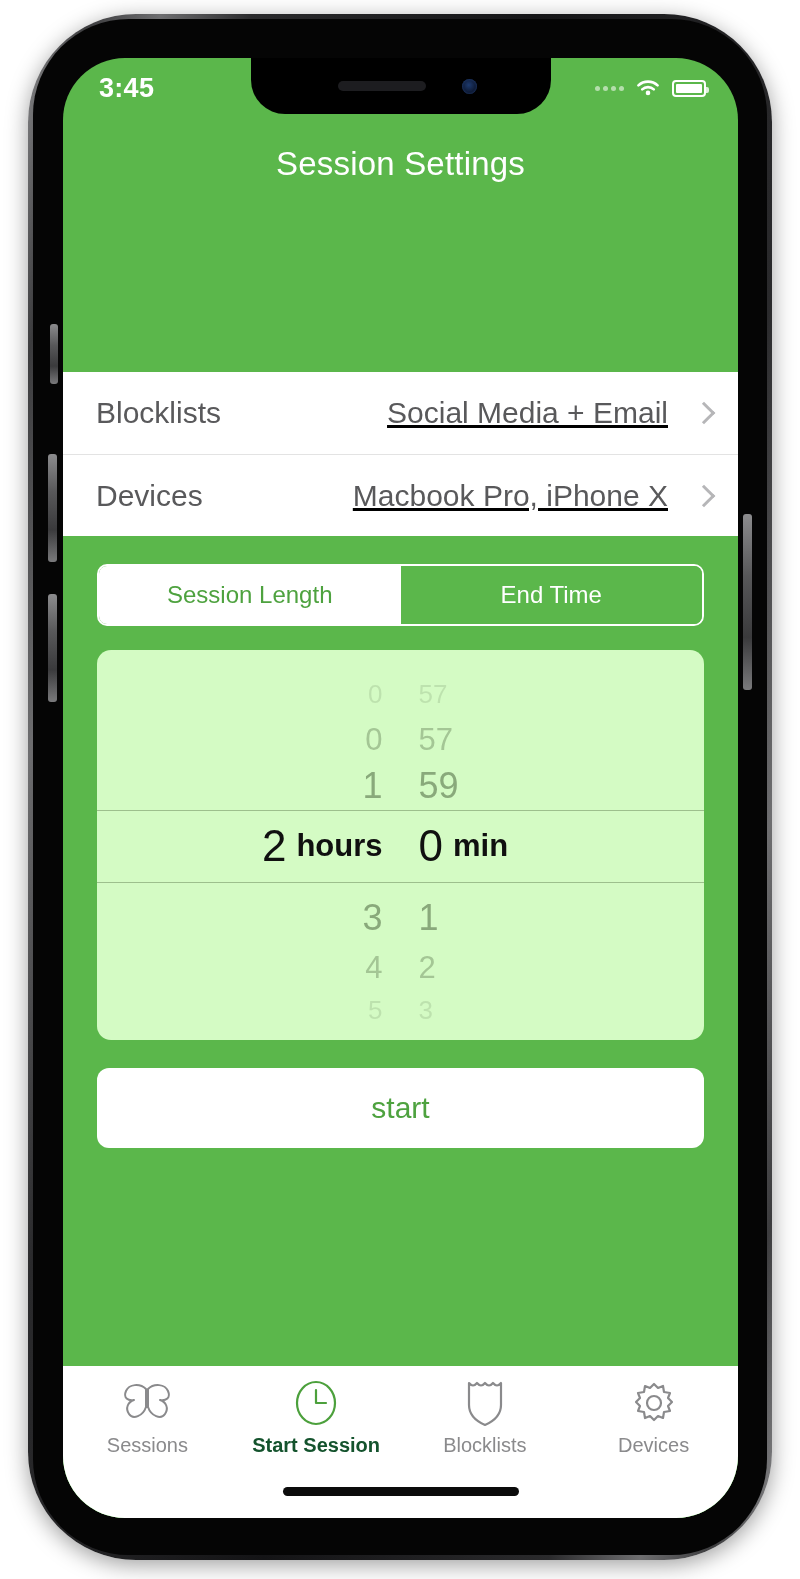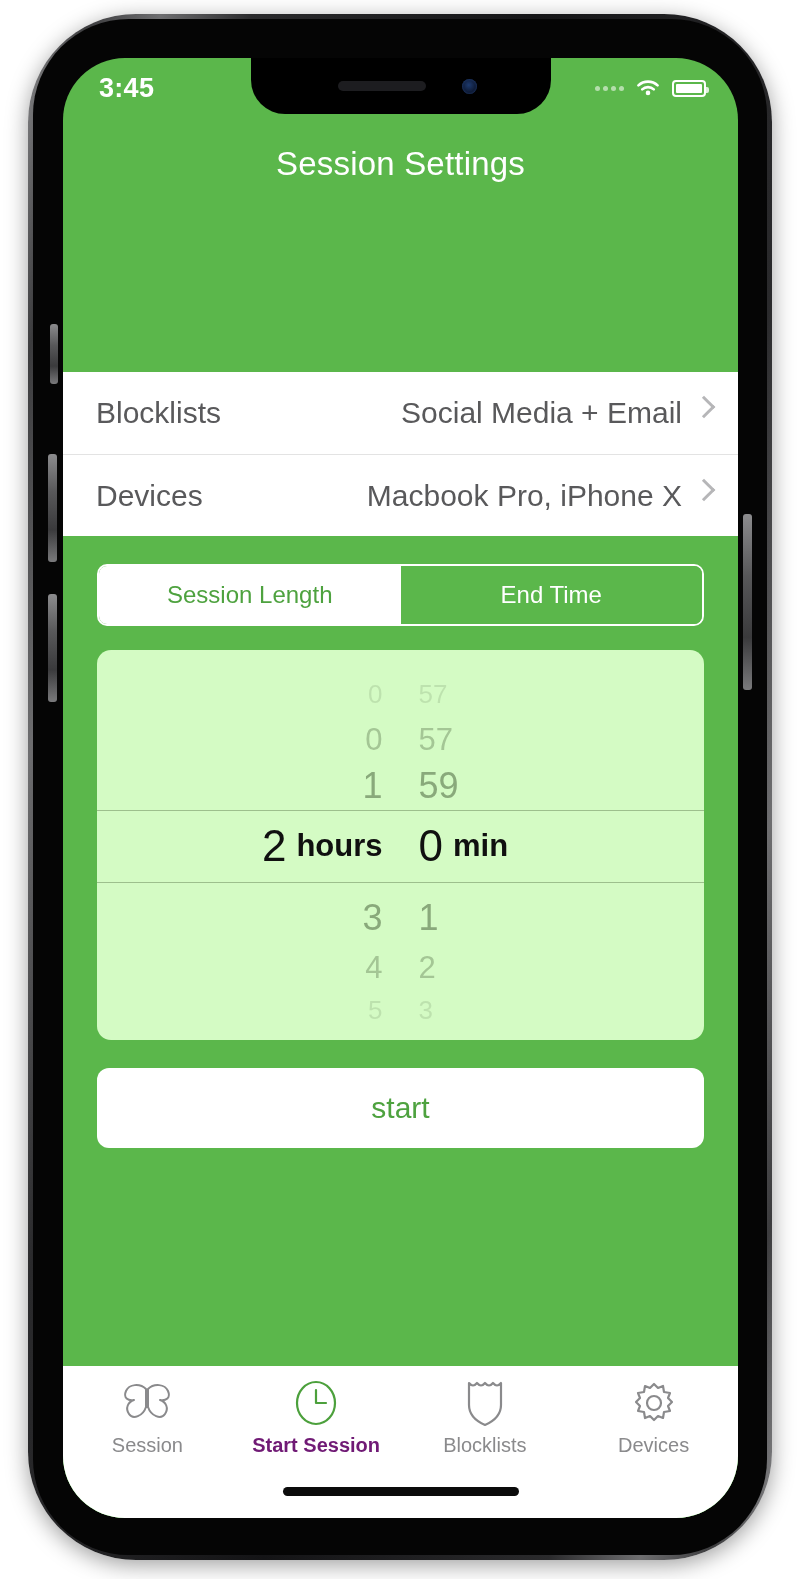--- a/index.html
+++ b/index.html
@@ -193,21 +193,23 @@
     padding: 0 30px 0 33px;
   }
   .list-row + .list-row { border-top: 1px solid #e3e3e3; }
   .row-label {
     color: #59595b;
     font-size: 30px;
     font-weight: 400;
   }
   .row-right {
     display: flex;
-    gap: 14px;
+    align-items: center;
+    gap: 28px;
+    text-decoration: underline;
   }
   .row-value {
     color: #59595b;
     font-size: 30px;
     font-weight: 400;
   }
   .chev {
     width: 12px; height: 22px;
     position: relative;
   }
@@ -324,21 +326,21 @@
   }
   .tab {
     flex: 1;
     display: flex;
     flex-direction: column;
     align-items: center;
     gap: 6px;
   }
   .tab-icon { height: 50px; display: flex; align-items: center; justify-content: center; }
   .tab-label { font-size: 20px; color: #8a8a8c; }
-  .tab.active .tab-label { color: #701a75; font-weight: bold; text-align: right; }
+  .tab.active .tab-label { color: #14532d; font-weight: bold; text-align: right; }
 
   .home-indicator {
     position: absolute;
     left: 50%;
     transform: translateX(-50%);
     bottom: 22px;
     width: 236px;
     height: 9px;
     border-radius: 6px;
     background: #0b0b0b;
@@ -466,21 +468,21 @@
         <div class="tab">
           <div class="tab-icon">
             <svg width="52" height="40" viewBox="0 0 52 40">
               <g fill="none" stroke="#8a8a8c" stroke-width="2" stroke-linejoin="round">
                 <path d="M25 6 C19 0, 8 1, 5 8 C2 15, 7 18, 13 17 C7 19, 4 25, 8 31 C12 37, 22 33, 25 24 Z"></path>
                 <path d="M27 6 C33 0, 44 1, 47 8 C50 15, 45 18, 39 17 C45 19, 48 25, 44 31 C40 37, 30 33, 27 24 Z"></path>
                 <path d="M26 7 v18"></path>
               </g>
             </svg>
           </div>
-          <div class="tab-label">Session</div>
+          <div class="tab-label">Sessions</div>
         </div>
 
         <div class="tab active">
           <div class="tab-icon">
             <svg width="46" height="46" viewBox="0 0 46 46">
               <ellipse cx="23" cy="23" rx="19" ry="21" fill="none" stroke="#4ca03c" stroke-width="2.2"></ellipse>
               <path d="M23 10 v13 h10" fill="none" stroke="#4ca03c" stroke-width="2.2" stroke-linecap="round" stroke-linejoin="round"></path>
             </svg>
           </div>
           <div class="tab-label">Start Session</div>

